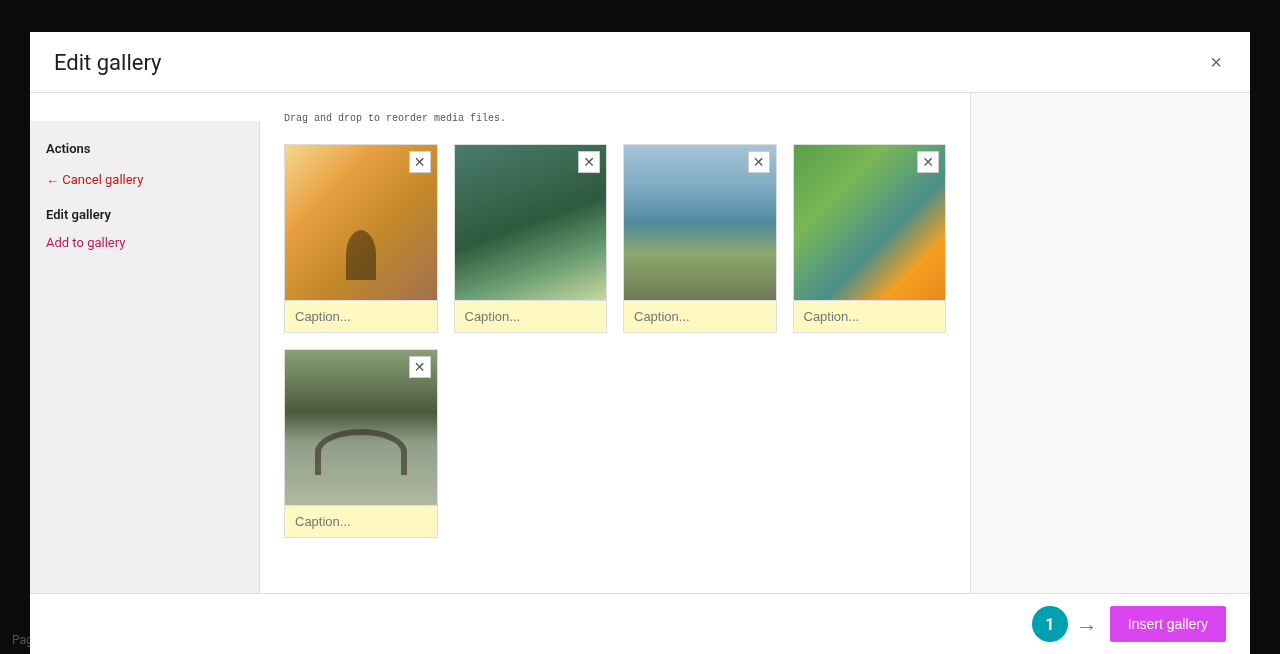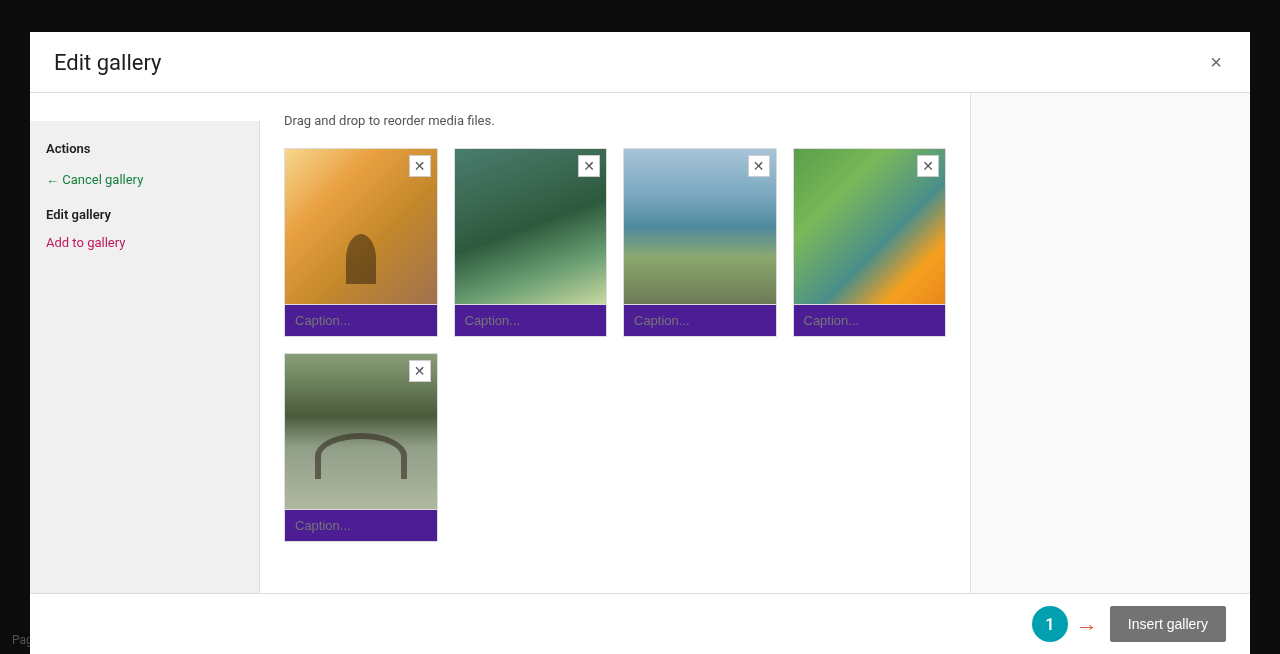--- a/index.html
+++ b/index.html
@@ -81,21 +81,21 @@
       font-weight: 600;
       color: #1e1e1e;
       margin-bottom: 16px;
       text-transform: none;
     }
 
     .sidebar-cancel-link {
       display: flex;
       align-items: center;
       gap: 4px;
-      color: #15803d;
+      color: #b91c1c;
       text-decoration: none;
       font-size: 13px;
       margin-bottom: 20px;
       cursor: pointer;
     }
 
     .sidebar-section-title {
       font-size: 13px;
       font-weight: 600;
       color: #1e1e1e;
@@ -111,23 +111,24 @@
 
     
     .main-content {
       flex: 1;
       background: #fff;
       overflow-y: auto;
       padding: 20px 24px;
     }
 
     .drag-hint {
-      font-size: 13px;
+      font-size: 10px;
       color: #555;
       margin-bottom: 20px;
+      font-family: Liberation Mono, monospace;
     }
 
     
     .gallery-grid {
       display: grid;
       grid-template-columns: repeat(4, 1fr);
       gap: 16px;
     }
 
     .gallery-item {
@@ -213,21 +214,21 @@
       z-index: 5;
     }
 
     .caption-input {
       width: 100%;
       border: none;
       border-top: 1px solid #ddd;
       padding: 8px 10px;
       font-size: 13px;
       color: #888;
-      background: #4c1d95;
+      background: #fef9c3;
       outline: none;
     }
 
     
     .right-panel {
       width: 280px;
       min-width: 280px;
       background: #f9f9f9;
       border-left: 1px solid #e0e0e0;
     }
@@ -262,21 +263,21 @@
       font-weight: 600;
     }
 
     .arrow-icon {
       font-size: 22px;
       color: #e85c30;
       font-weight: bold;
     }
 
     .insert-btn {
-      background: #737373;
+      background: #d946ef;
       color: #fff;
       border: none;
       padding: 10px 18px;
       font-size: 14px;
       cursor: pointer;
       border-radius: 2px;
     }
 
     
     .breadcrumb-bar {

